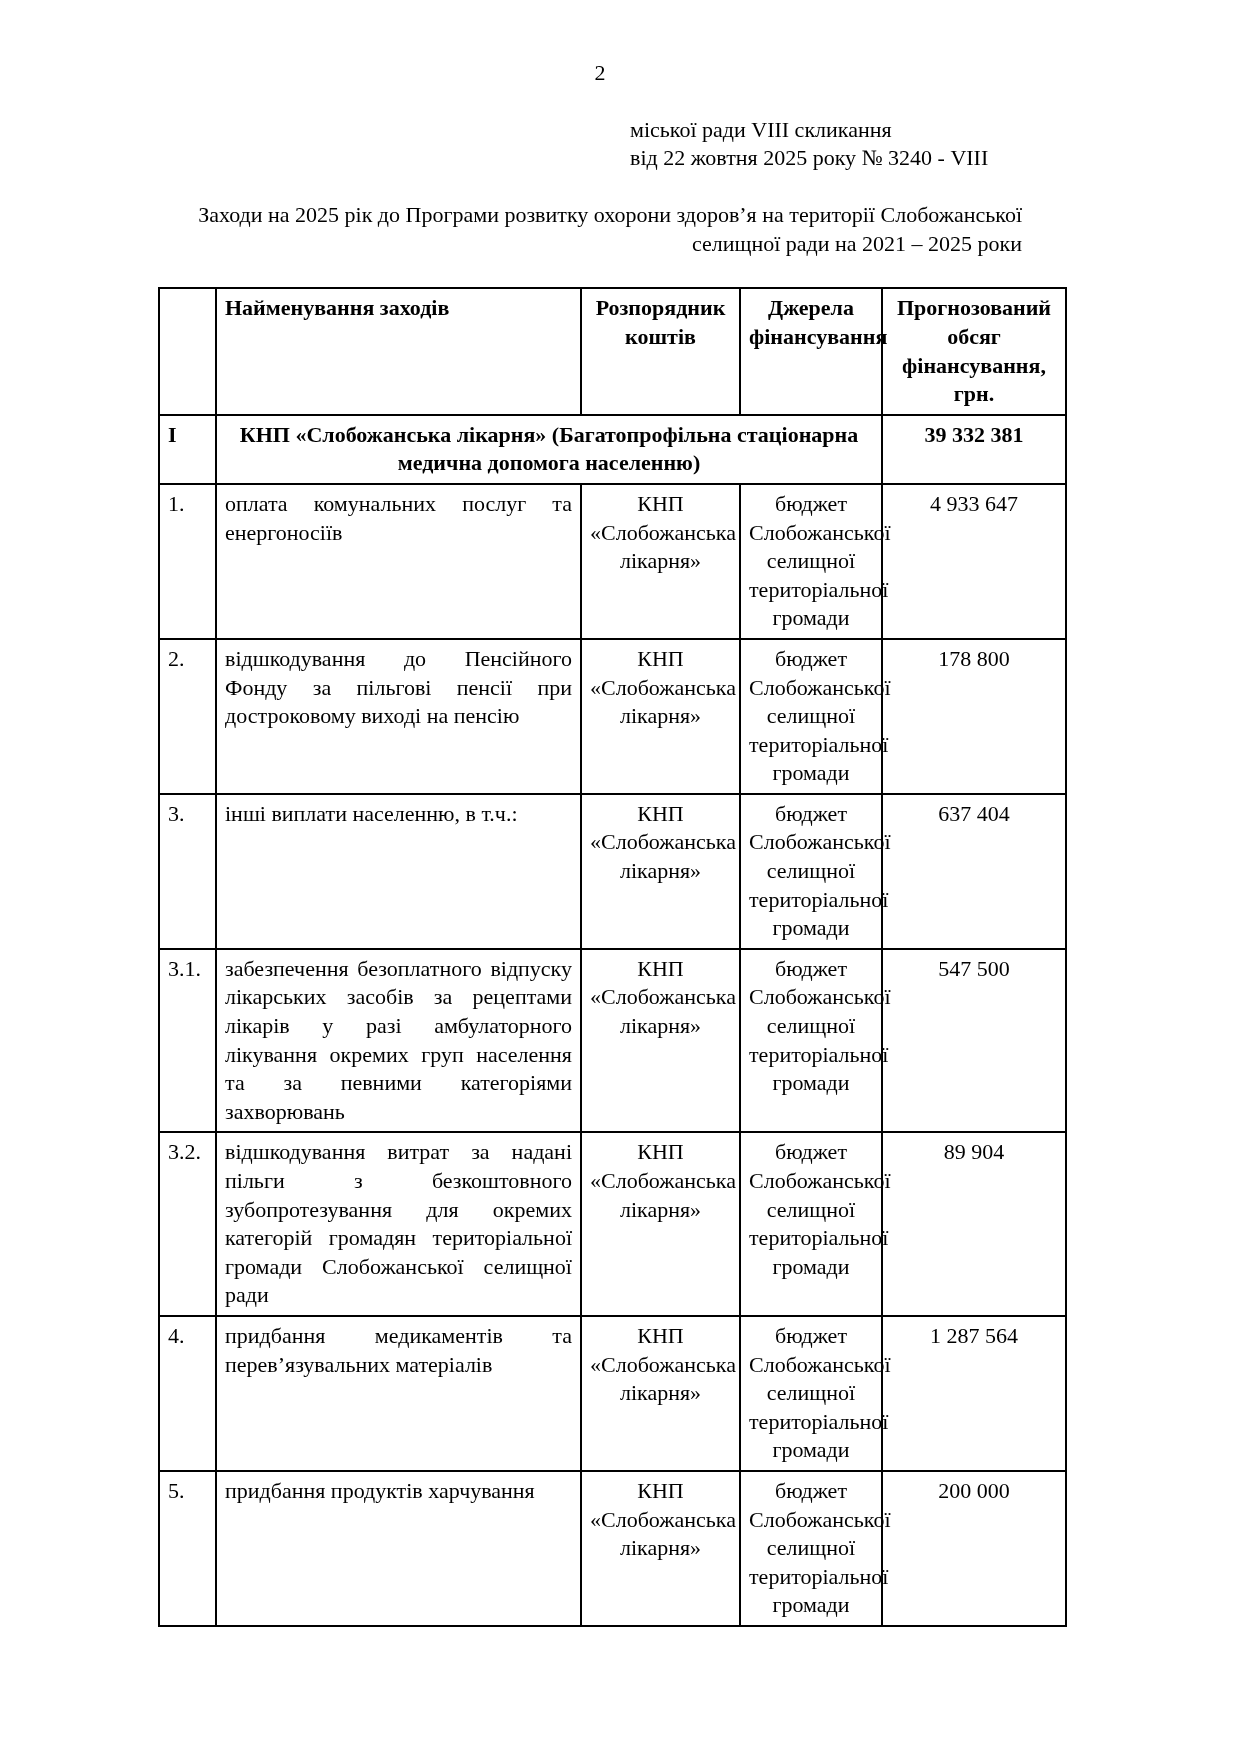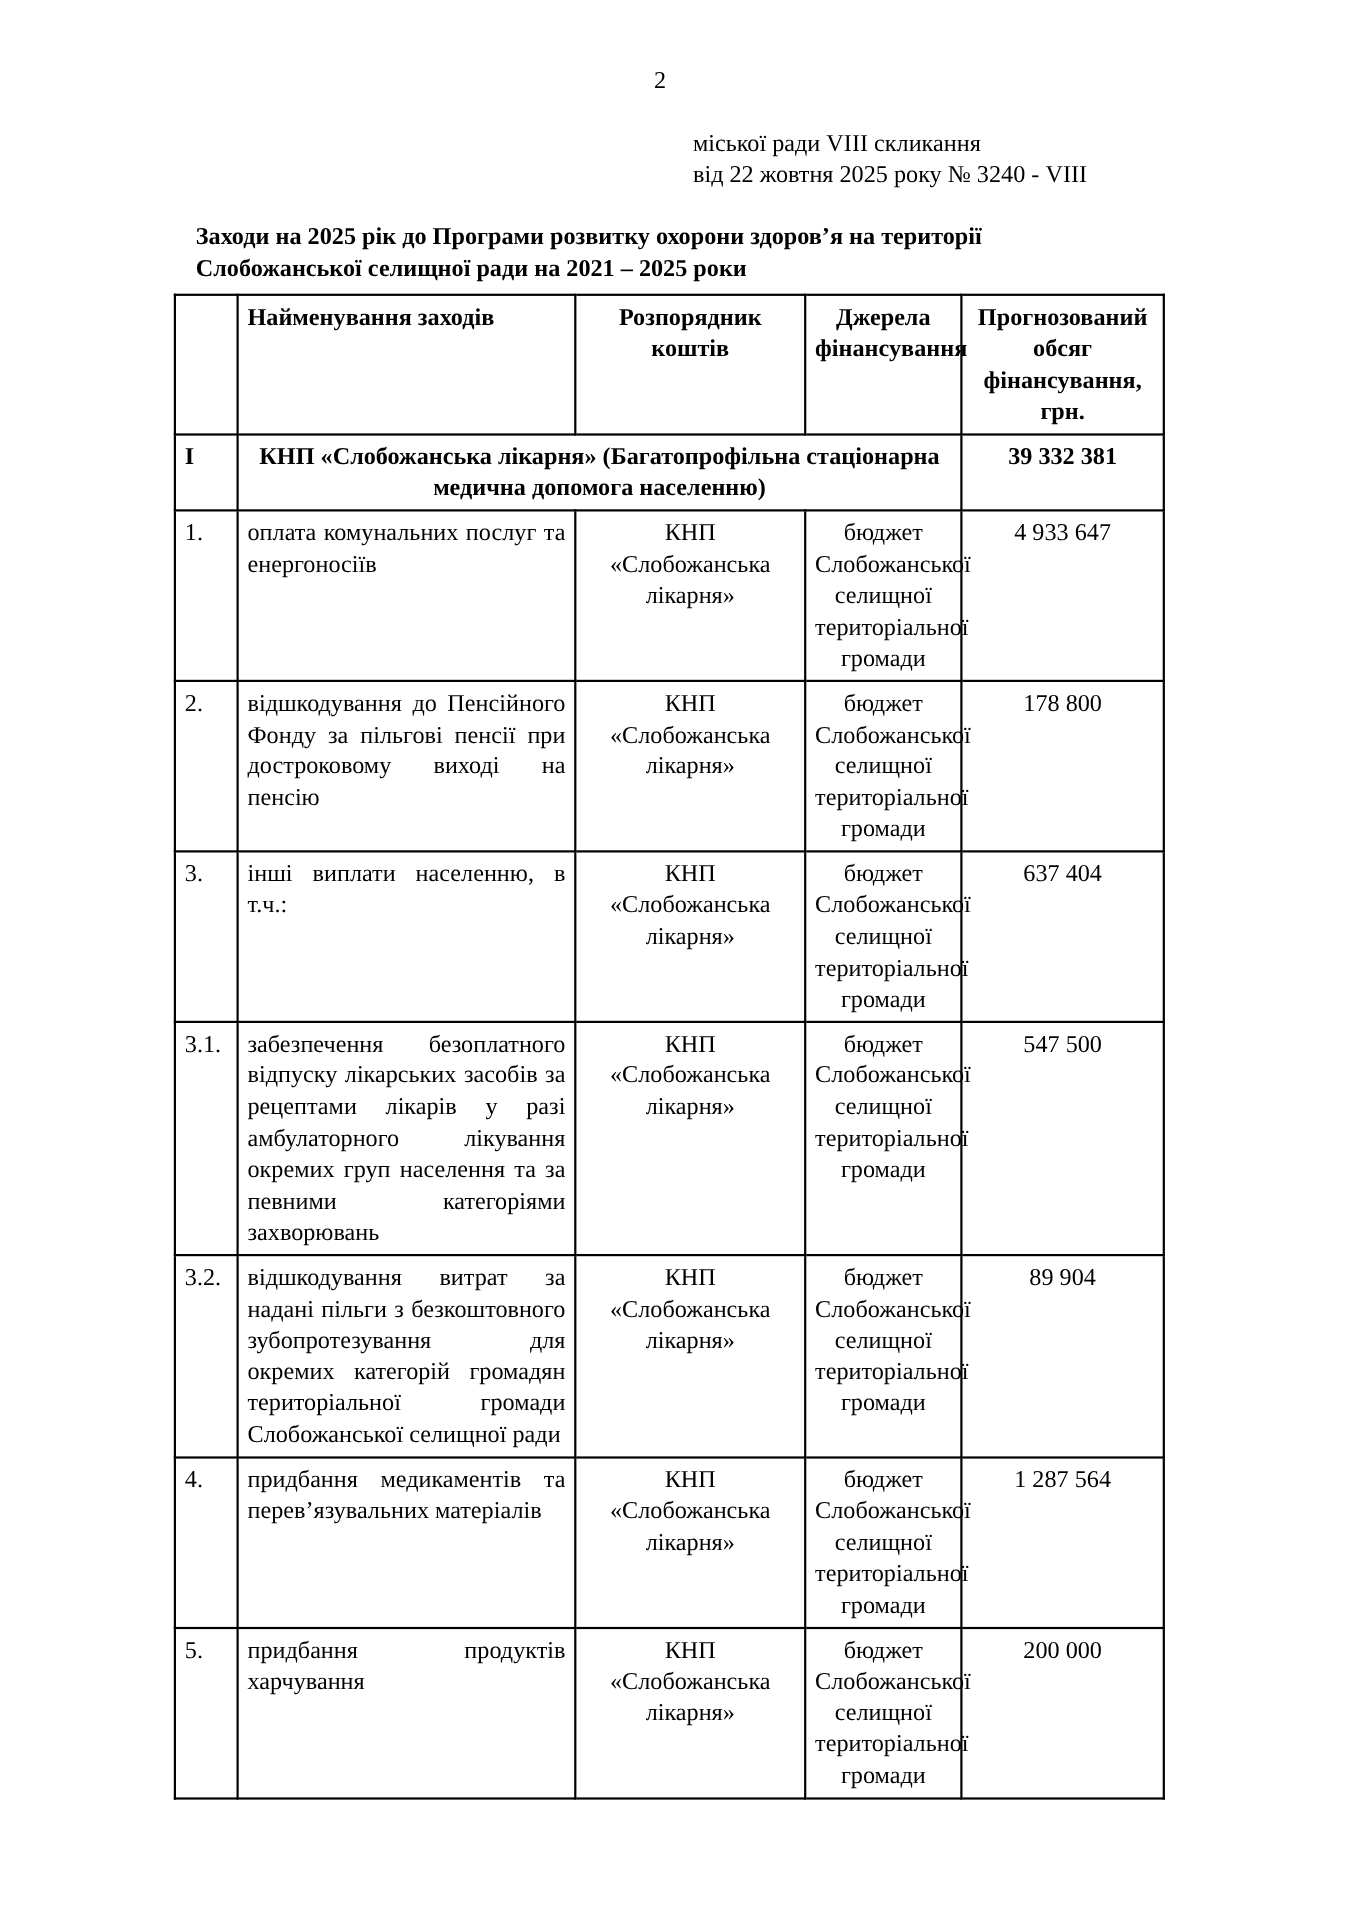--- a/index.html
+++ b/index.html
@@ -9,35 +9,35 @@
     font-family:"Liberation Serif", "DejaVu Serif", serif;
     color:#000; font-size:22px;
     position:relative; overflow:hidden;
   }
   .content { width:884px; margin-left:158px; padding-top:60px; }
   .page-number { text-align:center; margin-bottom:30px; }
   .annex-block { margin-left:472px; width:412px; line-height:1.28; }
   .annex-line { text-align:left; }
   .annex-line.justify { text-align:justify; text-align-last:justify; }
   .doc-title {
-    text-align:left; font-weight:bold;
-    margin-top:28px; margin-bottom:9px; line-height:1.32;
+    text-align:right; font-weight:normal;
+    margin-top:28px; margin-bottom:29px; line-height:1.32;
     padding:0 20px;
   }
   table.main { border-collapse:collapse; width:100%; table-layout:fixed; }
   th, td {
     border:2px solid #000;
     vertical-align:top;
     padding:5px 8px;
     line-height:1.3;
   }
   th { font-weight:bold; text-align:center; }
   .c-num     { width:57px;  text-align:left; }
-  .c-measure { width:307px; text-align:justify; }
-  .c-manager { width:209px; text-align:center; }
+  .c-measure { width:365px; text-align:justify; }
+  .c-manager { width:159px; text-align:center; }
   .c-source  { width:142px; text-align:center; }
   .c-amount  { width:184px; text-align:center; }
   tr.section-row td { font-weight:bold; }
   tr.section-row .section-title { text-align:center; }
 </style>
 </head>
 <body>
 
 <div class="content">
 

